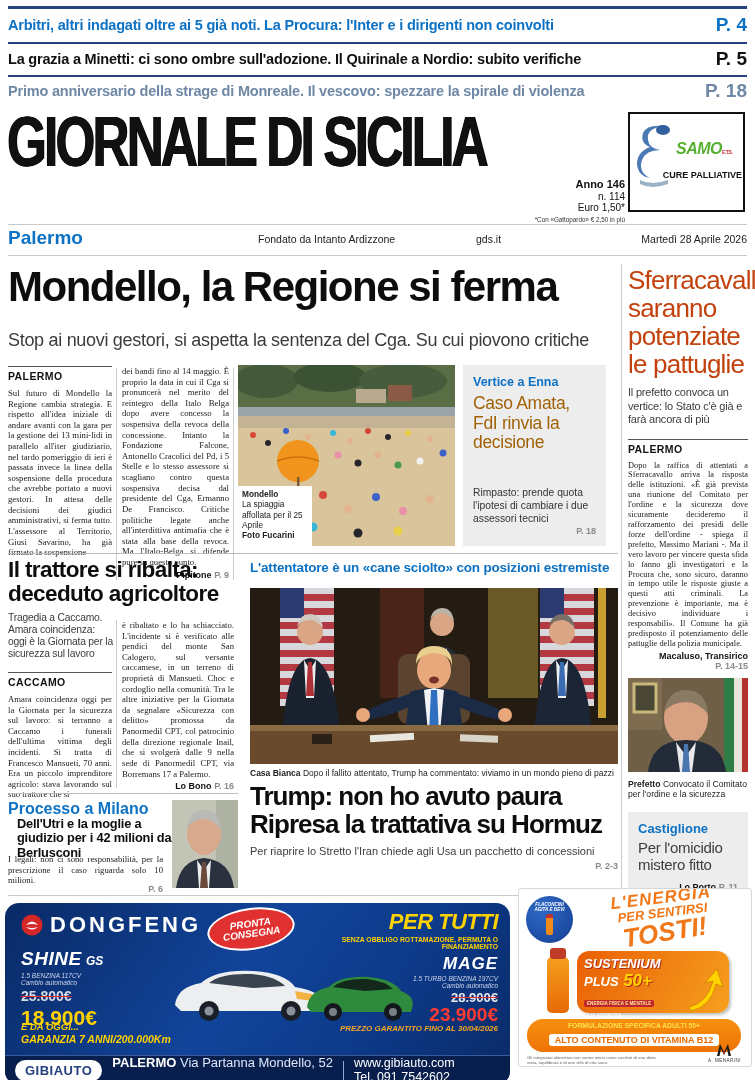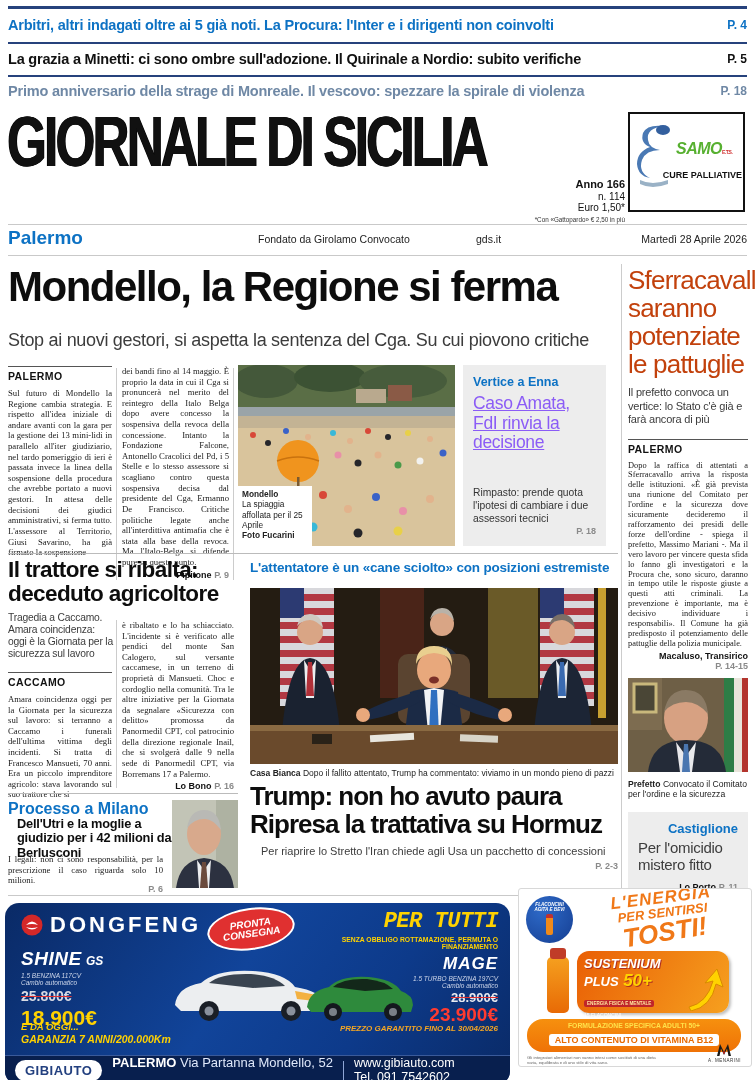--- a/index.html
+++ b/index.html
@@ -3,21 +3,21 @@
 <meta charset="utf-8">
 <style>
   html,body{margin:0;padding:0;background:#e9e9e9;}
   #page{position:relative;width:755px;height:1080px;background:#fff;margin:0 auto;
         font-family:"Liberation Sans",sans-serif;color:#111;overflow:hidden;}
   .abs{position:absolute;}
   .rule{position:absolute;background:#c9c9c9;}
   .navyrule{position:absolute;background:#26427c;}
   .striprow{position:absolute;left:8px;width:739px;display:flex;justify-content:space-between;align-items:center;}
   .striptext{font-size:14.5px;font-weight:700;letter-spacing:-0.2px;white-space:nowrap;}
-  .strippage{font-size:12px;font-weight:700;margin-left:10px;}
+  .strippage{font-size:19px;font-weight:700;margin-left:10px;}
   .blue{color:#0d72c4;}
   .muted{color:#6f88a5;}
   .black{color:#111;}
   .masthead{font-size:54px;font-weight:700;letter-spacing:-3px;line-height:1;
             transform:scale(0.95,1.3);transform-origin:left top;white-space:nowrap;
             text-shadow:0.6px 0 #000,-0.6px 0 #000;}
   .serif{font-family:"Liberation Serif","DejaVu Serif",serif;font-size:8.7px;line-height:1.22;
          text-align:justify;color:#1a1a1a;}
   .dateline{font-size:10.5px;font-weight:700;letter-spacing:0.4px;border-top:1px solid #555;padding-top:3px;color:#111;}
   .standfirst{font-weight:400;color:#3c3c3c;}
@@ -68,30 +68,30 @@
     <svg class="abs" style="left:4px;top:8px;" width="42" height="66" viewBox="0 0 42 66">
       <path d="M30 4 Q12 6 14 18 Q15 26 26 28 Q12 28 8 38 Q4 50 16 56 Q4 54 3 42 Q3 30 16 25 Q6 21 9 11 Q13 2 30 4 Z" fill="#4a79b4"></path>
       <ellipse cx="29" cy="8" rx="7" ry="5" fill="#335f9e"></ellipse>
       <path d="M6 58 Q18 64 34 58 L34 62 Q18 68 6 62 Z" fill="#9ab2c6"></path>
     </svg>
     <div class="abs" style="left:46px;top:26px;font-size:16px;font-weight:700;font-style:italic;color:#57b030;letter-spacing:-0.5px;"><span>SAMO</span><span style="font-size:5px;color:#d03030;font-style:normal;">E.T.S.</span></div>
     <div class="abs" style="left:24px;top:56px;width:88px;font-size:9px;font-weight:700;color:#111;text-align:right;">CURE PALLIATIVE</div>
   </div>
 
   <div class="abs" style="left:420px;top:178px;width:205px;text-align:right;line-height:1.15;">
-    <div style="font-size:11px;font-weight:700;">Anno 166</div>
+    <div style="font-size:11px;font-weight:700;">Anno 146</div>
     <div style="font-size:10px;">n. 114</div>
     <div style="font-size:10px;">Euro 1,50*</div>
     <div style="font-size:6.3px;color:#333;margin-top:2px;">*Con «Gattopardo» € 2,50 in più</div>
   </div>
 
   <div class="rule" style="left:8px;top:224px;width:739px;height:1px;"></div>
   <div class="abs" style="left:8px;top:227px;width:739px;height:26px;">
     <span class="abs" style="left:0;top:0;font-size:19px;font-weight:700;color:#0d72c4;">Palermo</span>
-    <span class="abs" style="left:250px;top:6px;font-size:10.5px;color:#222;">Fondato da Girolamo Convocato</span>
+    <span class="abs" style="left:250px;top:6px;font-size:10.5px;color:#222;">Fondato da Intanto Ardizzone</span>
     <span class="abs" style="left:468px;top:6px;font-size:10.5px;color:#222;">gds.it</span>
     <span class="abs" style="right:0;top:6px;font-size:10.5px;color:#222;">Martedì 28 Aprile 2026</span>
   </div>
   <div class="rule" style="left:8px;top:255px;width:739px;height:1px;"></div>
 
   <div class="vline" style="left:621px;top:264px;height:626px;"></div>
 
   <div class="abs standfirst" style="left:8px;top:330px;width:612px;font-size:18px;letter-spacing:-0.3px;white-space:nowrap;">Stop ai nuovi gestori, si aspetta la sentenza del Cga. Su cui piovono critiche</div>
   <div class="abs" style="left:8px;top:263px;width:610px;font-size:42px;font-weight:700;letter-spacing:-1.5px;color:#0d0d0d;white-space:nowrap;">Mondello, la Regione si ferma</div>
 
@@ -151,21 +151,21 @@
     </svg>
     <div class="abs" style="left:0;top:121px;width:74px;height:60px;background:#fff;padding:3px 4px;box-sizing:border-box;">
       <div class="capt"><b>Mondello</b></div>
       <div class="capt">La spiaggia affollata per il 25 Aprile</div>
       <div class="capt" style="font-weight:700;">Foto Fucarini</div>
     </div>
   </div>
 
   <div class="abs graybox" style="left:463px;top:365px;width:143px;height:181px;padding:10px 10px;box-sizing:border-box;display:flex;flex-direction:column;">
     <div class="kicker" style="font-size:12.5px;">Vertice a Enna</div>
-    <div style="font-size:17.5px;color:#8b5cf6;line-height:1.12;margin-top:5px;letter-spacing:-0.3px;text-decoration:underline;">Caso Amata, FdI rinvia la decisione</div>
+    <div style="font-size:17.5px;color:#a16207;line-height:1.12;margin-top:5px;letter-spacing:-0.3px;">Caso Amata, FdI rinvia la decisione</div>
     <div style="margin-top:auto;font-size:10.3px;color:#333;line-height:1.25;">Rimpasto: prende quota l'ipotesi di cambiare i due assessori tecnici</div>
     <div class="byline"><span class="pageref">P. 18</span></div>
   </div>
 
   <div class="rule" style="left:8px;top:553px;width:610px;height:1px;background:#bbb;"></div>
 
   <div class="abs" style="left:8px;top:558px;width:232px;font-size:22.5px;font-weight:700;letter-spacing:-0.6px;line-height:1.08;color:#0d0d0d;">Il trattore si ribalta: deceduto agricoltore</div>
   <div class="abs standfirst" style="left:8px;top:612px;width:106px;font-size:10.3px;line-height:1.18;letter-spacing:-0.2px;">Tragedia a Caccamo. Amara coincidenza: oggi è la Giornata per la sicurezza sul lavoro</div>
   <div class="abs" style="left:8px;top:672px;width:104px;">
     <div class="dateline">CACCAMO</div>
@@ -263,21 +263,21 @@
       <rect x="62" y="146" width="20" height="10" fill="#2a2218"></rect>
     </svg>
   </div>
   <div class="abs nowrap" style="left:250px;top:768px;width:368px;font-size:8.5px;color:#222;">
     <b>Casa Bianca</b> <span>Dopo il fallito attentato, Trump ha commentato: viviamo in un mondo pieno di pazzi</span>
   </div>
   <div class="abs" style="left:250px;top:782px;width:368px;font-size:26px;font-weight:700;letter-spacing:-1px;line-height:1.08;color:#0d0d0d;">
     <div>Trump: non ho avuto paura</div>
     <div>Ripresa la trattativa su Hormuz</div>
   </div>
-  <div class="abs standfirst nowrap" style="left:250px;top:845px;width:368px;font-size:11px;margin-left:11px;">Per riaprire lo Stretto l'Iran chiede agli Usa un pacchetto di concessioni</div>
+  <div class="abs standfirst nowrap" style="left:250px;top:845px;width:368px;font-size:11px;">Per riaprire lo Stretto l'Iran chiede agli Usa un pacchetto di concessioni</div>
   <div class="abs byline" style="left:250px;top:861px;width:368px;"><span class="pageref">P. 2-3</span></div>
 
   <div class="abs" style="left:628px;top:266px;width:120px;">
     <div style="font-size:26px;font-weight:400;letter-spacing:-0.8px;line-height:1.08;color:#c2410c;">Sferracavallo, saranno potenziate le pattuglie</div>
     <div class="standfirst" style="font-size:11px;line-height:1.22;margin-top:8px;letter-spacing:-0.2px;">Il prefetto convoca un vertice: lo Stato c'è già e farà ancora di più</div>
     <div class="dateline" style="margin-top:12px;">PALERMO</div>
     <div class="serif" style="margin-top:6px;font-size:8.4px;line-height:1.18;">Dopo la raffica di attentati a Sferracavallo arriva la risposta delle istituzioni. «È già prevista una riunione del Comitato per l'ordine e la sicurezza dove sicuramente decideremo il rafforzamento dei presidi delle forze dell'ordine - spiega il prefetto, Massimo Mariani -. Ma il vero lavoro per vincere questa sfida lo fanno gli investigatori e la Procura che, sono sicuro, daranno in tempo utile le risposte giuste a questi atti criminali. La prevenzione è importante, ma è decisivo individuare i responsabili». Il Comune ha già predisposto il potenziamento delle pattuglie della polizia municipale.</div>
     <div class="byline" style="margin-top:2px;">
       <div>Macaluso, Transirico</div>
       <div class="pageref">P. 14-15</div>
@@ -292,21 +292,21 @@
         <rect x="114" width="6" height="94" fill="#b3342e"></rect>
         <ellipse cx="58" cy="40" rx="22" ry="26" fill="#d7a182"></ellipse>
         <path d="M36 34 Q40 12 58 12 Q78 12 80 36 Q70 24 58 24 Q44 24 36 34 Z" fill="#8a7a64"></path>
         <path d="M20 94 Q24 62 58 62 Q94 62 98 94 Z" fill="#242b38"></path>
         <path d="M48 64 L58 78 L68 64 L64 94 L52 94 Z" fill="#e9e9ec"></path>
         <path d="M56 66 L60 66 L62 94 L54 94 Z" fill="#4a76b0"></path>
       </svg>
     </div>
     <div class="capt" style="margin-top:3px;font-size:8.6px;"><b>Prefetto</b> <span>Convocato il Comitato per l'ordine e la sicurezza</span></div>
     <div class="graybox" style="margin-top:12px;padding:9px 10px;box-sizing:border-box;width:120px;">
-      <div class="kicker" style="font-size:13px;text-align:right;">Castiglione</div>
+      <div class="kicker" style="font-size:13px;">Castiglione</div>
       <div style="font-size:15px;color:#3d3d3d;line-height:1.12;margin-top:4px;letter-spacing:-0.3px;">Per l'omicidio mistero fitto</div>
       <div class="byline" style="margin-top:8px;"><span>Lo Porto</span> <span class="pageref">P. 11</span></div>
     </div>
   </div>
 
   <div class="rule" style="left:8px;top:895px;width:739px;height:1px;"></div>
 
   <div class="df">
     <div class="abs" style="left:16px;top:9px;display:flex;align-items:center;gap:7px;">
       <svg width="22" height="22" viewBox="0 0 22 22">
@@ -343,21 +343,21 @@
     </svg>
     <svg class="abs" style="left:292px;top:62px;" width="120" height="58" viewBox="0 0 120 58">
       <path d="M10 42 Q12 26 32 22 Q44 10 72 12 Q96 14 104 26 Q116 30 116 40 L114 47 L14 47 Z" fill="#2e8a3c"></path>
       <path d="M36 22 Q46 13 70 14 Q88 16 96 24 L68 26 Z" fill="#13281a"></path>
       <circle cx="36" cy="47" r="9" fill="#14181e"></circle>
         <circle cx="36" cy="47" r="4" fill="#7a8088"></circle>
       <circle cx="96" cy="47" r="9" fill="#14181e"></circle>
         <circle cx="96" cy="47" r="4" fill="#7a8088"></circle>
     </svg>
     <div class="abs" style="right:12px;top:7px;width:168px;text-align:right;line-height:1.08;">
-      <div class="yellow" style="font-size:22px;font-weight:700;font-style:italic;letter-spacing:-0.5px;font-family:Liberation Mono, monospace;">PER TUTTI</div>
+      <div class="yellow" style="font-size:22px;font-weight:700;font-style:italic;letter-spacing:-0.5px;">PER TUTTI</div>
       <div class="yellow" style="font-size:6.8px;font-weight:700;margin-top:2px;">SENZA OBBLIGO ROTTAMAZIONE, PERMUTA O FINANZIAMENTO</div>
       <div style="font-size:17px;font-weight:700;font-style:italic;margin-top:5px;letter-spacing:1px;">MAGE</div>
       <div style="font-size:6.5px;font-style:italic;color:#cdd6ea;margin-top:1px;">1.5 TURBO BENZINA 197CV</div>
       <div style="font-size:6.5px;font-style:italic;color:#cdd6ea;">Cambio automatico</div>
       <div style="font-size:13px;font-weight:700;color:#e8eaf0;text-decoration:line-through;text-decoration-color:#e03030;margin-top:2px;">28.900€</div>
       <div style="font-size:19px;font-weight:700;color:#ff3b30;">23.900€</div>
     </div>
     <div class="abs" style="right:12px;top:121px;font-size:8px;font-weight:700;font-style:italic;color:#f5a623;">PREZZO GARANTITO FINO AL 30/04/2026</div>
     <div class="df-strip">
       <span style="background:#fff;border-radius:14px;padding:3px 10px;font-size:13px;font-weight:700;color:#23407f;letter-spacing:0.5px;">GIBIAUTO</span>

